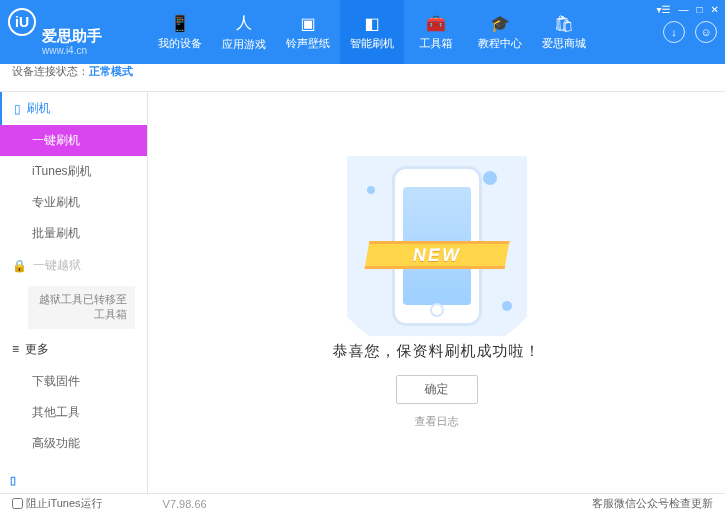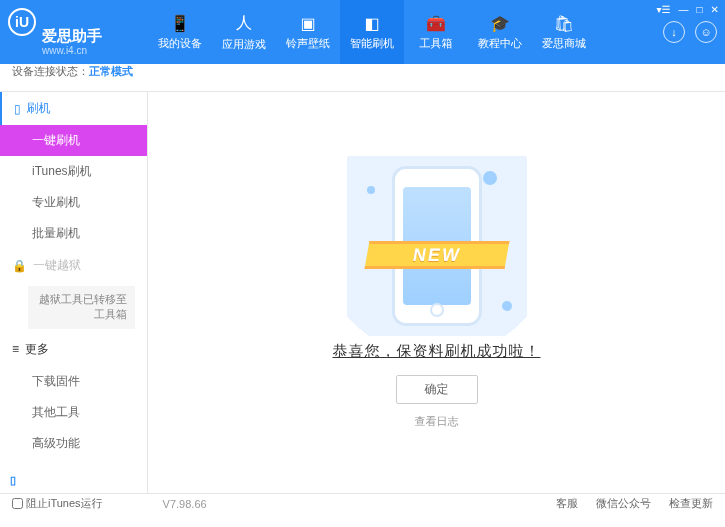--- a/index.html
+++ b/index.html
@@ -40,27 +40,27 @@
 .main { flex: 1; display: flex; flex-direction: column; align-items: center; justify-content: center; position: relative; }
 .illus { width: 180px; height: 180px; background: radial-gradient(circle 120px at 50% 45%, #e8f3ff 0%, #e8f3ff 100%, transparent 100%); position: relative; display: flex; align-items: center; justify-content: center; }
 .phone { width: 90px; height: 160px; background: #fff; border: 3px solid #d5e6f9; border-radius: 14px; position: relative; }
 .phone::before { content:""; position:absolute; top:18px; left:8px; right:8px; bottom:18px; background: linear-gradient(#bfe0ff,#9fd0ff); border-radius: 4px; }
 .phone::after { content:""; position:absolute; bottom:6px; left:50%; transform:translateX(-50%); width:10px; height:10px; border:2px solid #d5e6f9; border-radius:50%; }
 .new-banner { position:absolute; top:85px; left:20px; right:20px; height:28px; background:#ffd54a; border-top:3px solid #ffb347; border-bottom:3px solid #ffb347; color:#fff; font-weight:900; font-size:18px; letter-spacing:2px; display:flex; align-items:center; justify-content:center; font-family: Arial; transform: skewX(-10deg); text-shadow:0 1px 0 #e8a030; }
 .bubble { position:absolute; width:14px; height:14px; background:#9fd0ff; border-radius:50%; }
 .bubble.b1 { top:30px; left:20px; width:8px; height:8px; }
 .bubble.b2 { top:15px; right:30px; }
 .bubble.b3 { bottom:25px; right:15px; width:10px; height:10px; }
-.msg { font-size: 15px; color: #333; margin-top: 6px; letter-spacing: 1px; text-decoration: underline; }
+.msg { font-size: 15px; color: #333; margin-top: 6px; letter-spacing: 1px; }
 .ok-btn { margin-top: 14px; border: 1px solid #ccc; background: #fff; padding: 5px 28px; font-size: 12px; color: #666; cursor: pointer; border-radius: 2px; }
 .log-link { margin-top: 10px; font-size: 11px; color: #999; cursor: pointer; }
 
 .footer { height: 20px; border-top: 1px solid #e5e5e5; display: flex; align-items: center; padding: 0 12px; font-size: 11px; color: #666; }
 .footer .cb-item { color: #666; }
-.f-right { margin-left: auto; display: flex; gap: 18px; }
+.f-right { margin-left: auto; display: flex; }
 .f-right span { cursor: pointer; }
 .version { margin-left: 60px; color: #999; }
 </style>
 </head>
 <body>
 
 <div class="header">
   <div class="win-ctrls">
     <span>▾☰</span>
     <span>—</span>

